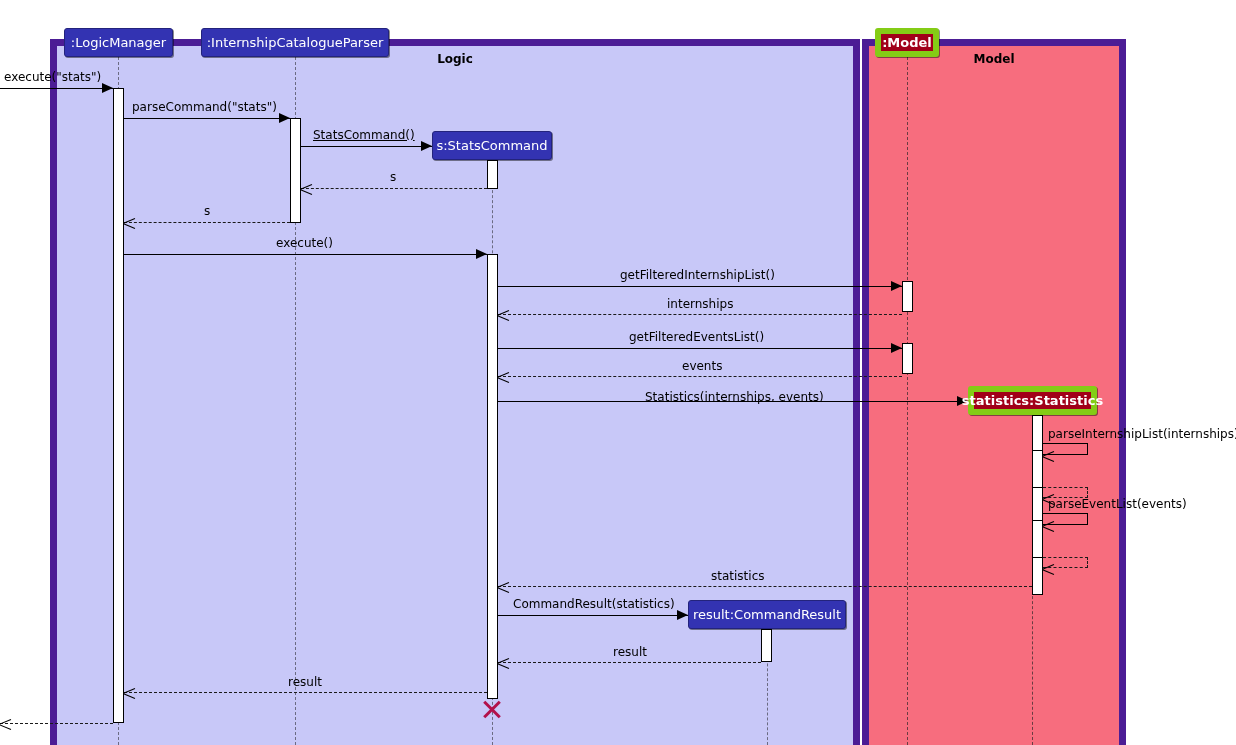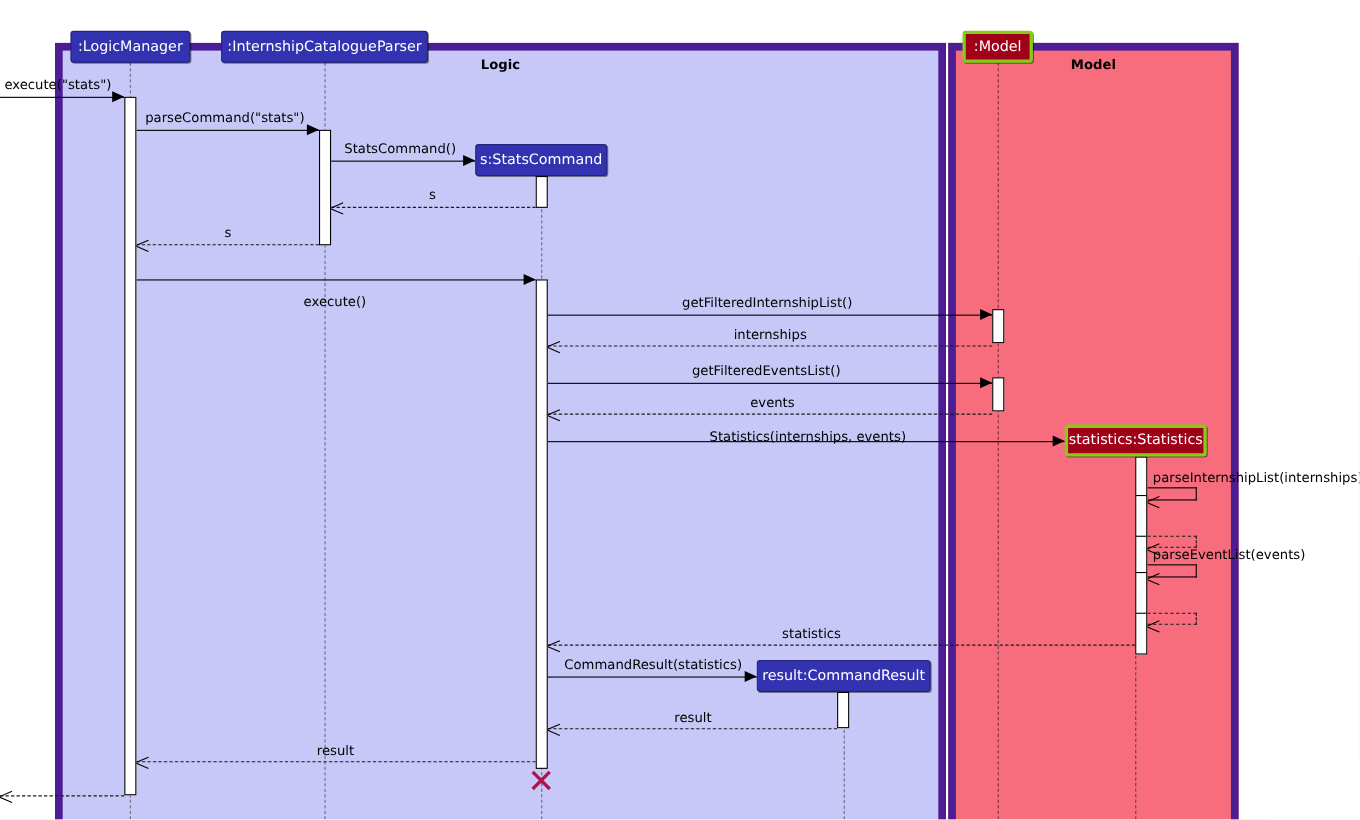--- a/index.html
+++ b/index.html
@@ -49,21 +49,22 @@
     white-space: nowrap;
     box-shadow: 1px 1px 0 rgba(0,0,0,0.45);
     font-family: "DejaVu Sans", sans-serif;
   }
   .participant.logic-actor {
     background: #3333b2;
     border: 1px solid #23237c;
   }
   .participant.model-actor {
     background: #a10019;
-    border: 3px solid #84cc16;
+    border: 6px solid #84cc16;
+    font-weight: bold;
   }
   
   .lifeline {
     position: absolute;
     width: 0;
     border-left: 1px dashed #6b6b82;
   }
   .lifeline.on-pink {
     border-left-color: #6b3b42;
   }
@@ -171,30 +172,30 @@
     <div class="lifeline on-pink" style="left: 1032px; top: 415px; height: 330px;"></div>
     <div class="lifeline" style="left: 767px; top: 629px; height: 116px;"></div>
     <div class="msg-line" style="left: 0px; top: 88px; width: 113px;"></div>
     <div class="arrow-head solid-right" style="left: 102px; top: 83px;"></div>
     <div class="msg-label" style="left: 4px; top: 70px;">execute("stats")</div>
     <div class="msg-line" style="left: 124px; top: 118px; width: 166px;"></div>
     <div class="arrow-head solid-right" style="left: 279px; top: 113px;"></div>
     <div class="msg-label" style="left: 132px; top: 100px;">parseCommand("stats")</div>
     <div class="msg-line" style="left: 301px; top: 146px; width: 131px;"></div>
     <div class="arrow-head solid-right" style="left: 421px; top: 141px;"></div>
-    <div class="msg-label" style="left: 313px; top: 128px;">StatsCommand()</div>
+    <div class="msg-label" style="left: 313px; top: 128px; text-decoration: underline;">StatsCommand()</div>
     <div class="msg-line ret" style="left: 301px; top: 188px; width: 186px;"></div>
     <div class="arrow-head open-left" style="left: 300px; top: 183px;"></div>
     <div class="msg-label" style="left: 390px; top: 170px;">s</div>
     <div class="msg-line ret" style="left: 124px; top: 222px; width: 166px;"></div>
     <div class="arrow-head open-left" style="left: 123px; top: 217px;"></div>
     <div class="msg-label" style="left: 204px; top: 204px;">s</div>
     <div class="msg-line" style="left: 124px; top: 254px; width: 363px;"></div>
     <div class="arrow-head solid-right" style="left: 476px; top: 249px;"></div>
-    <div class="msg-label" style="left: 276px; top: 236px; margin-top: 31px;">execute()</div>
+    <div class="msg-label" style="left: 276px; top: 236px;">execute()</div>
     <div class="msg-line" style="left: 498px; top: 286px; width: 404px;"></div>
     <div class="arrow-head solid-right" style="left: 891px; top: 281px;"></div>
     <div class="msg-label" style="left: 620px; top: 268px;">getFilteredInternshipList()</div>
     <div class="msg-line ret" style="left: 498px; top: 314px; width: 404px;"></div>
     <div class="arrow-head open-left" style="left: 497px; top: 309px;"></div>
     <div class="msg-label" style="left: 667px; top: 297px;">internships</div>
     <div class="msg-line" style="left: 498px; top: 348px; width: 404px;"></div>
     <div class="arrow-head solid-right" style="left: 891px; top: 343px;"></div>
     <div class="msg-label" style="left: 629px; top: 330px;">getFilteredEventsList()</div>
     <div class="msg-line ret" style="left: 498px; top: 376px; width: 404px;"></div>

